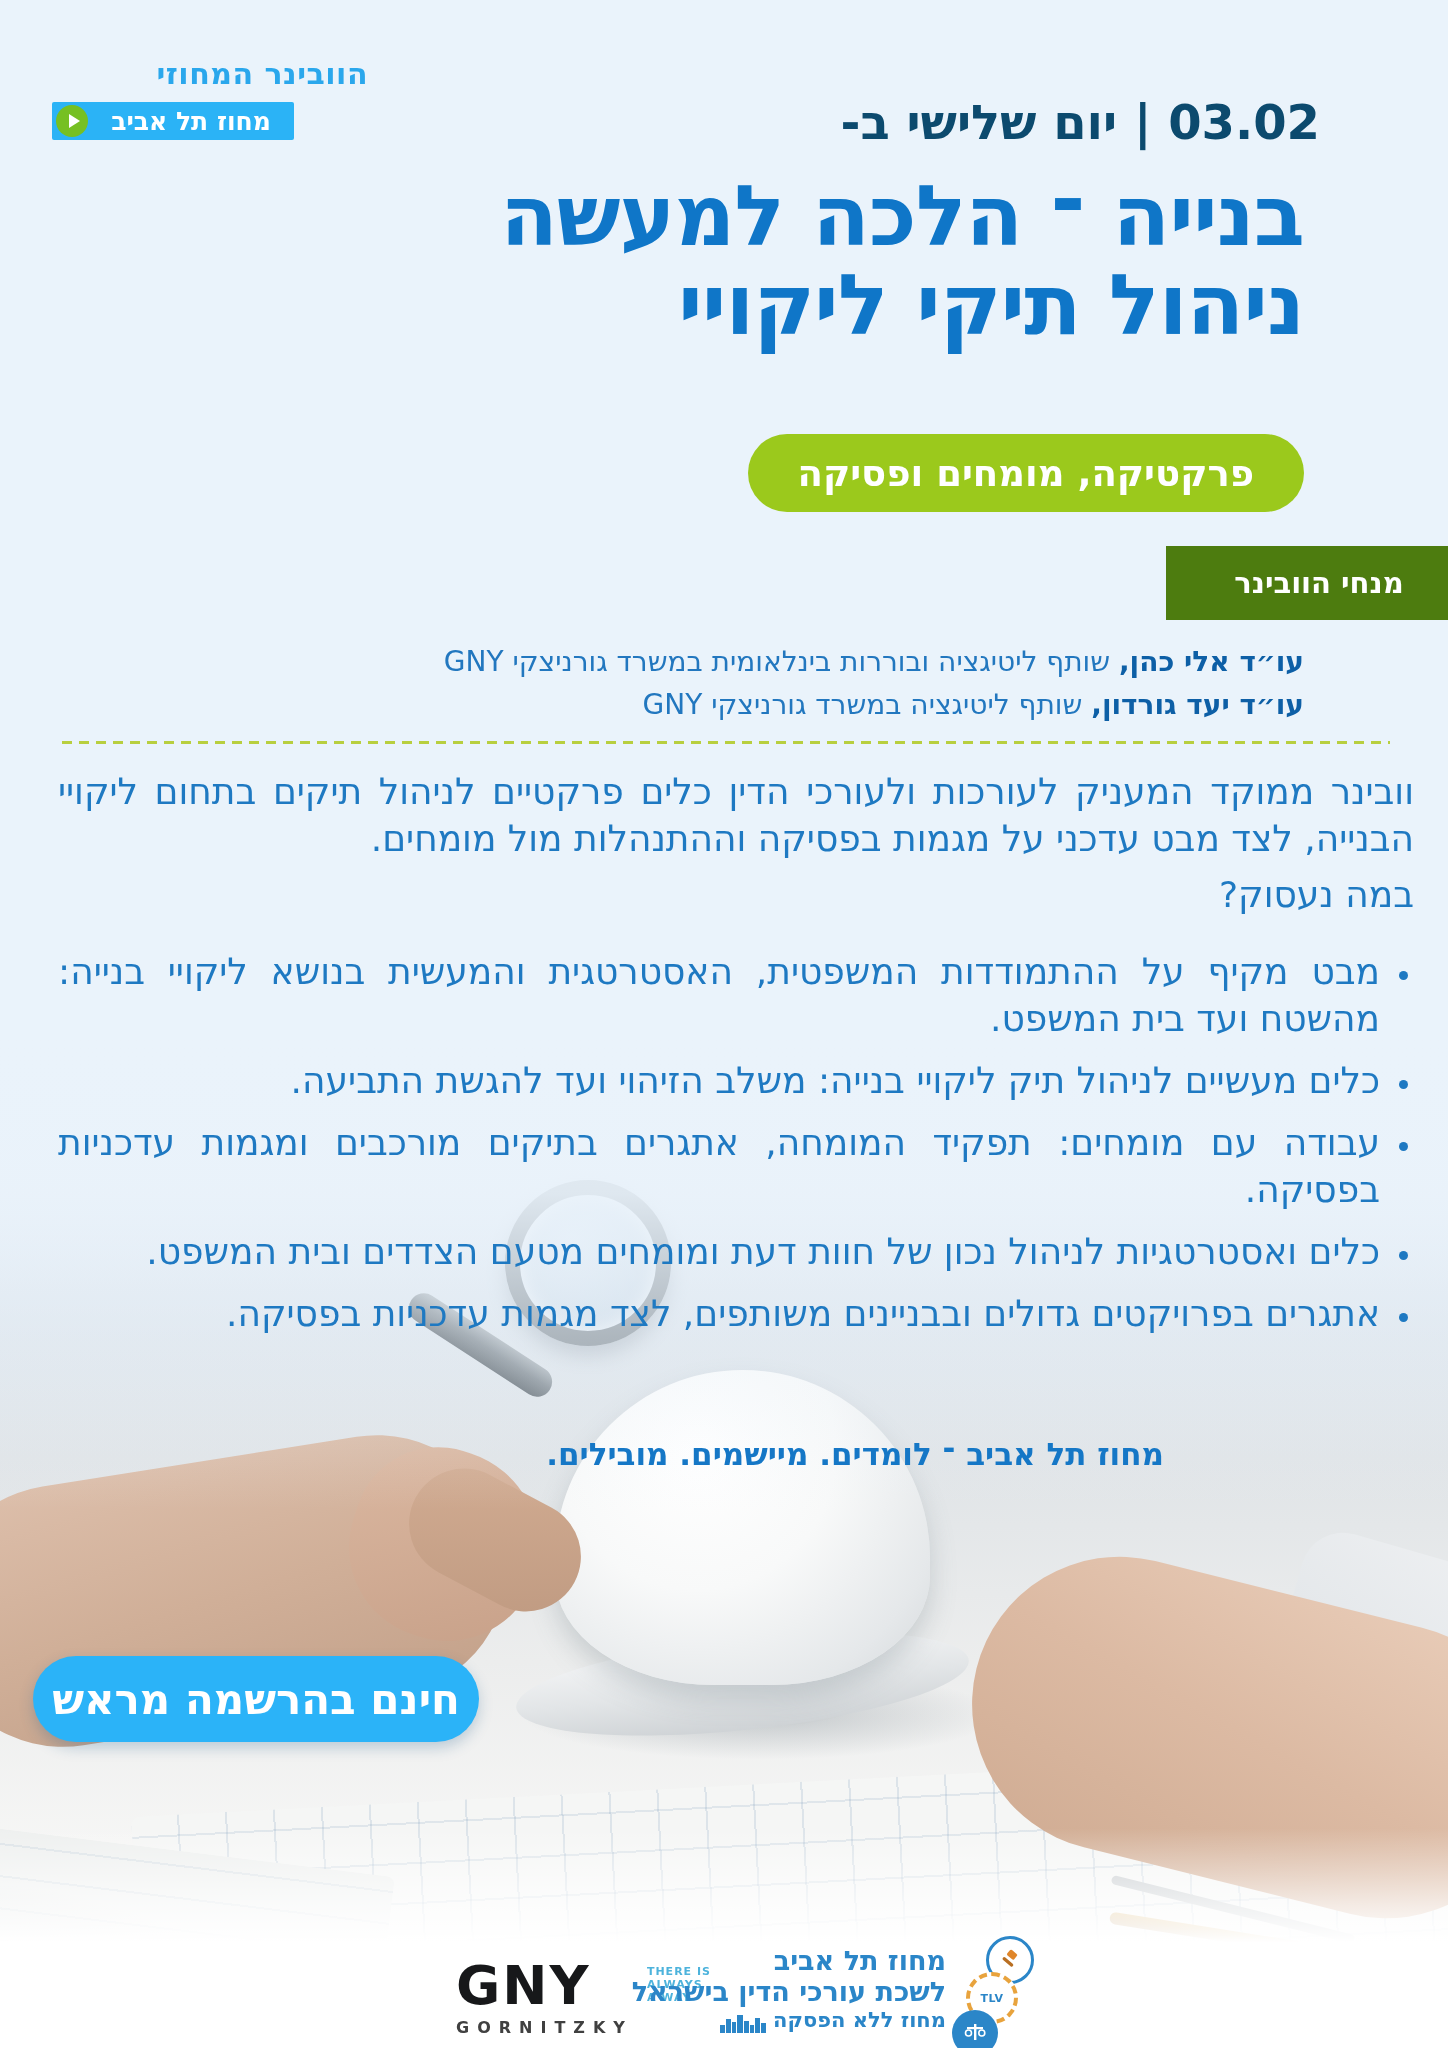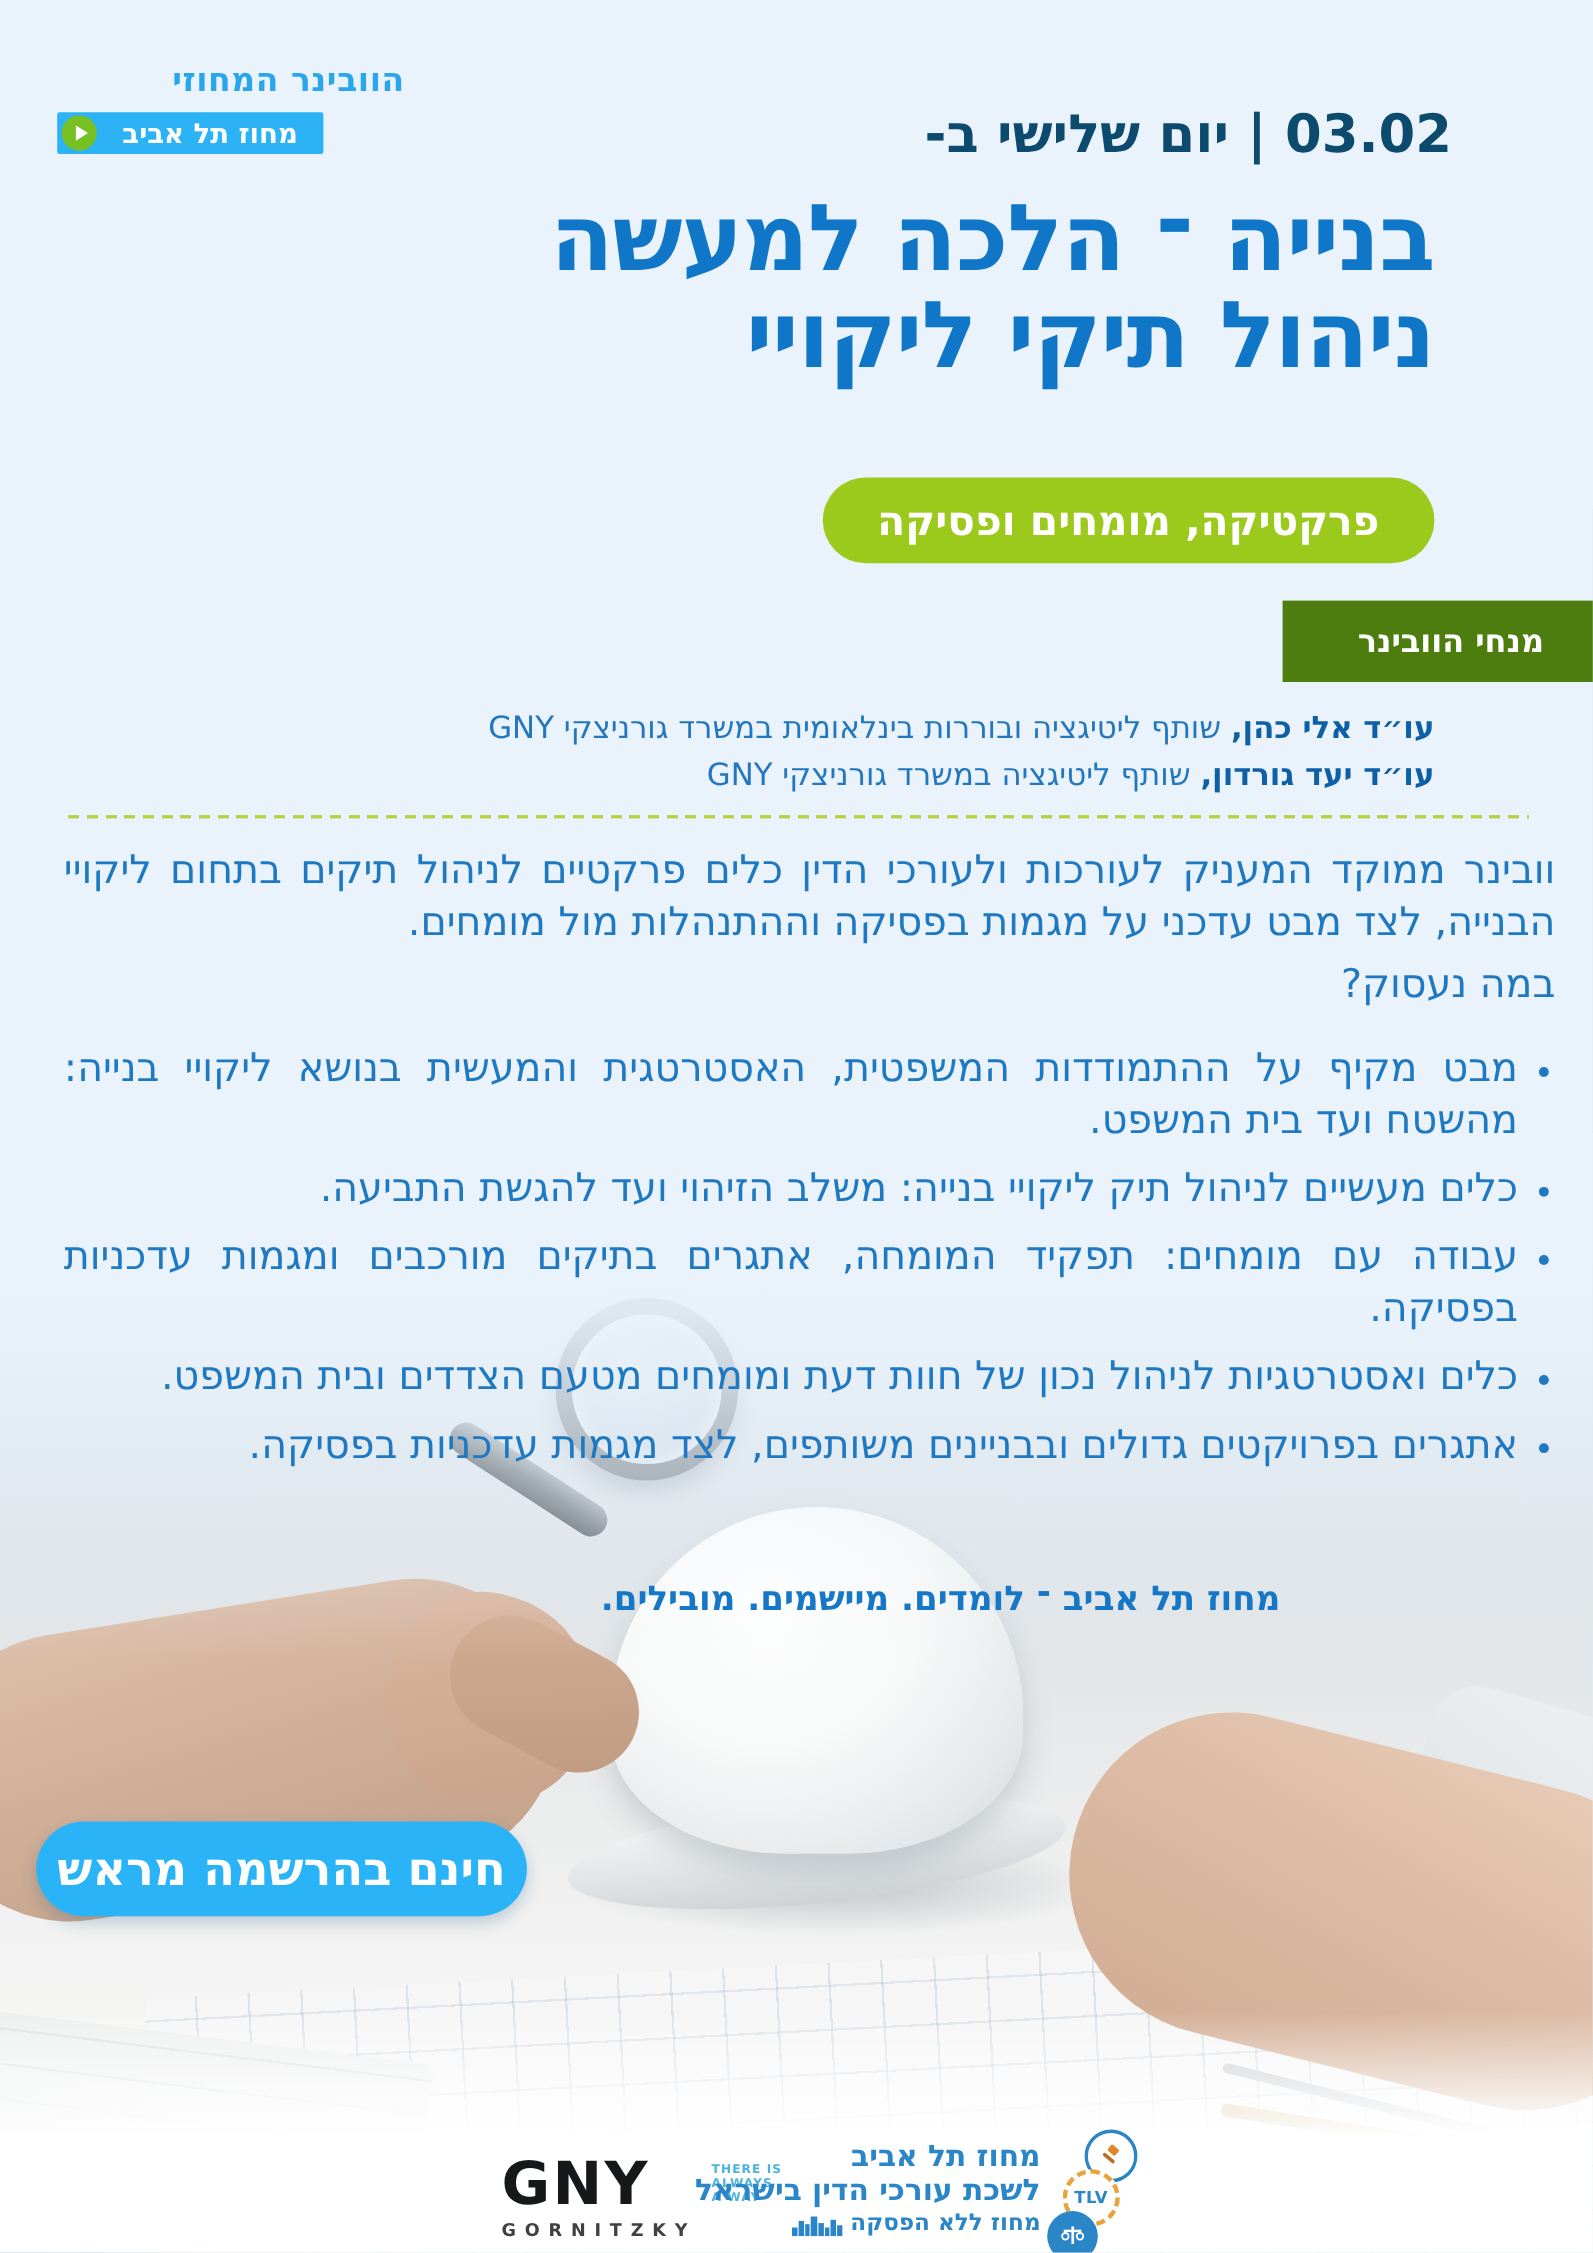--- a/index.html
+++ b/index.html
@@ -109,21 +109,21 @@
   .gny-letters{font-size:54px;font-weight:900;color:#17181a;line-height:48px;letter-spacing:2px;}
   .gny-name{font-size:16px;font-weight:700;color:#404040;letter-spacing:8px;margin-top:8px;}
   .gny-slogan{padding-top:3px;font-size:11px;line-height:13px;font-weight:700;color:#4db3dc;
     letter-spacing:1px;}
   .bar-logo{position:absolute;right:438px;top:1946px;display:flex;direction:rtl;gap:10px;z-index:4;}
   .bar-icons{position:relative;width:78px;height:104px;flex:0 0 auto;}
   .gavel-circle{position:absolute;right:0;top:-10px;width:42px;height:42px;border-radius:50%;
     border:3px solid #2b86c8;background:#fff;display:flex;align-items:center;justify-content:center;}
   .tlv-circle{position:absolute;right:16px;top:26px;width:44px;height:44px;border-radius:50%;
     border:4px dashed #e8a33d;background:#fff;display:flex;align-items:center;justify-content:center;
-    color:#2b86c8;font-weight:800;font-size:15px;letter-spacing:.5px;}
+    color:#2b86c8;font-weight:800;font-size:11px;letter-spacing:.5px;}
   .bar-emblem{position:absolute;right:36px;top:64px;width:46px;height:46px;border-radius:50%;
     background:#2b86c8;display:flex;align-items:center;justify-content:center;}
   .bar-text{text-align:right;color:#2b86c8;}
   .bar-line1{font-size:27px;font-weight:800;line-height:30px;}
   .bar-line2{font-size:27px;font-weight:800;line-height:31px;}
   .bar-line3{font-size:21px;font-weight:700;line-height:26px;display:flex;align-items:flex-end;
     gap:7px;justify-content:flex-start;}
 </style>
 </head>
 <body>

